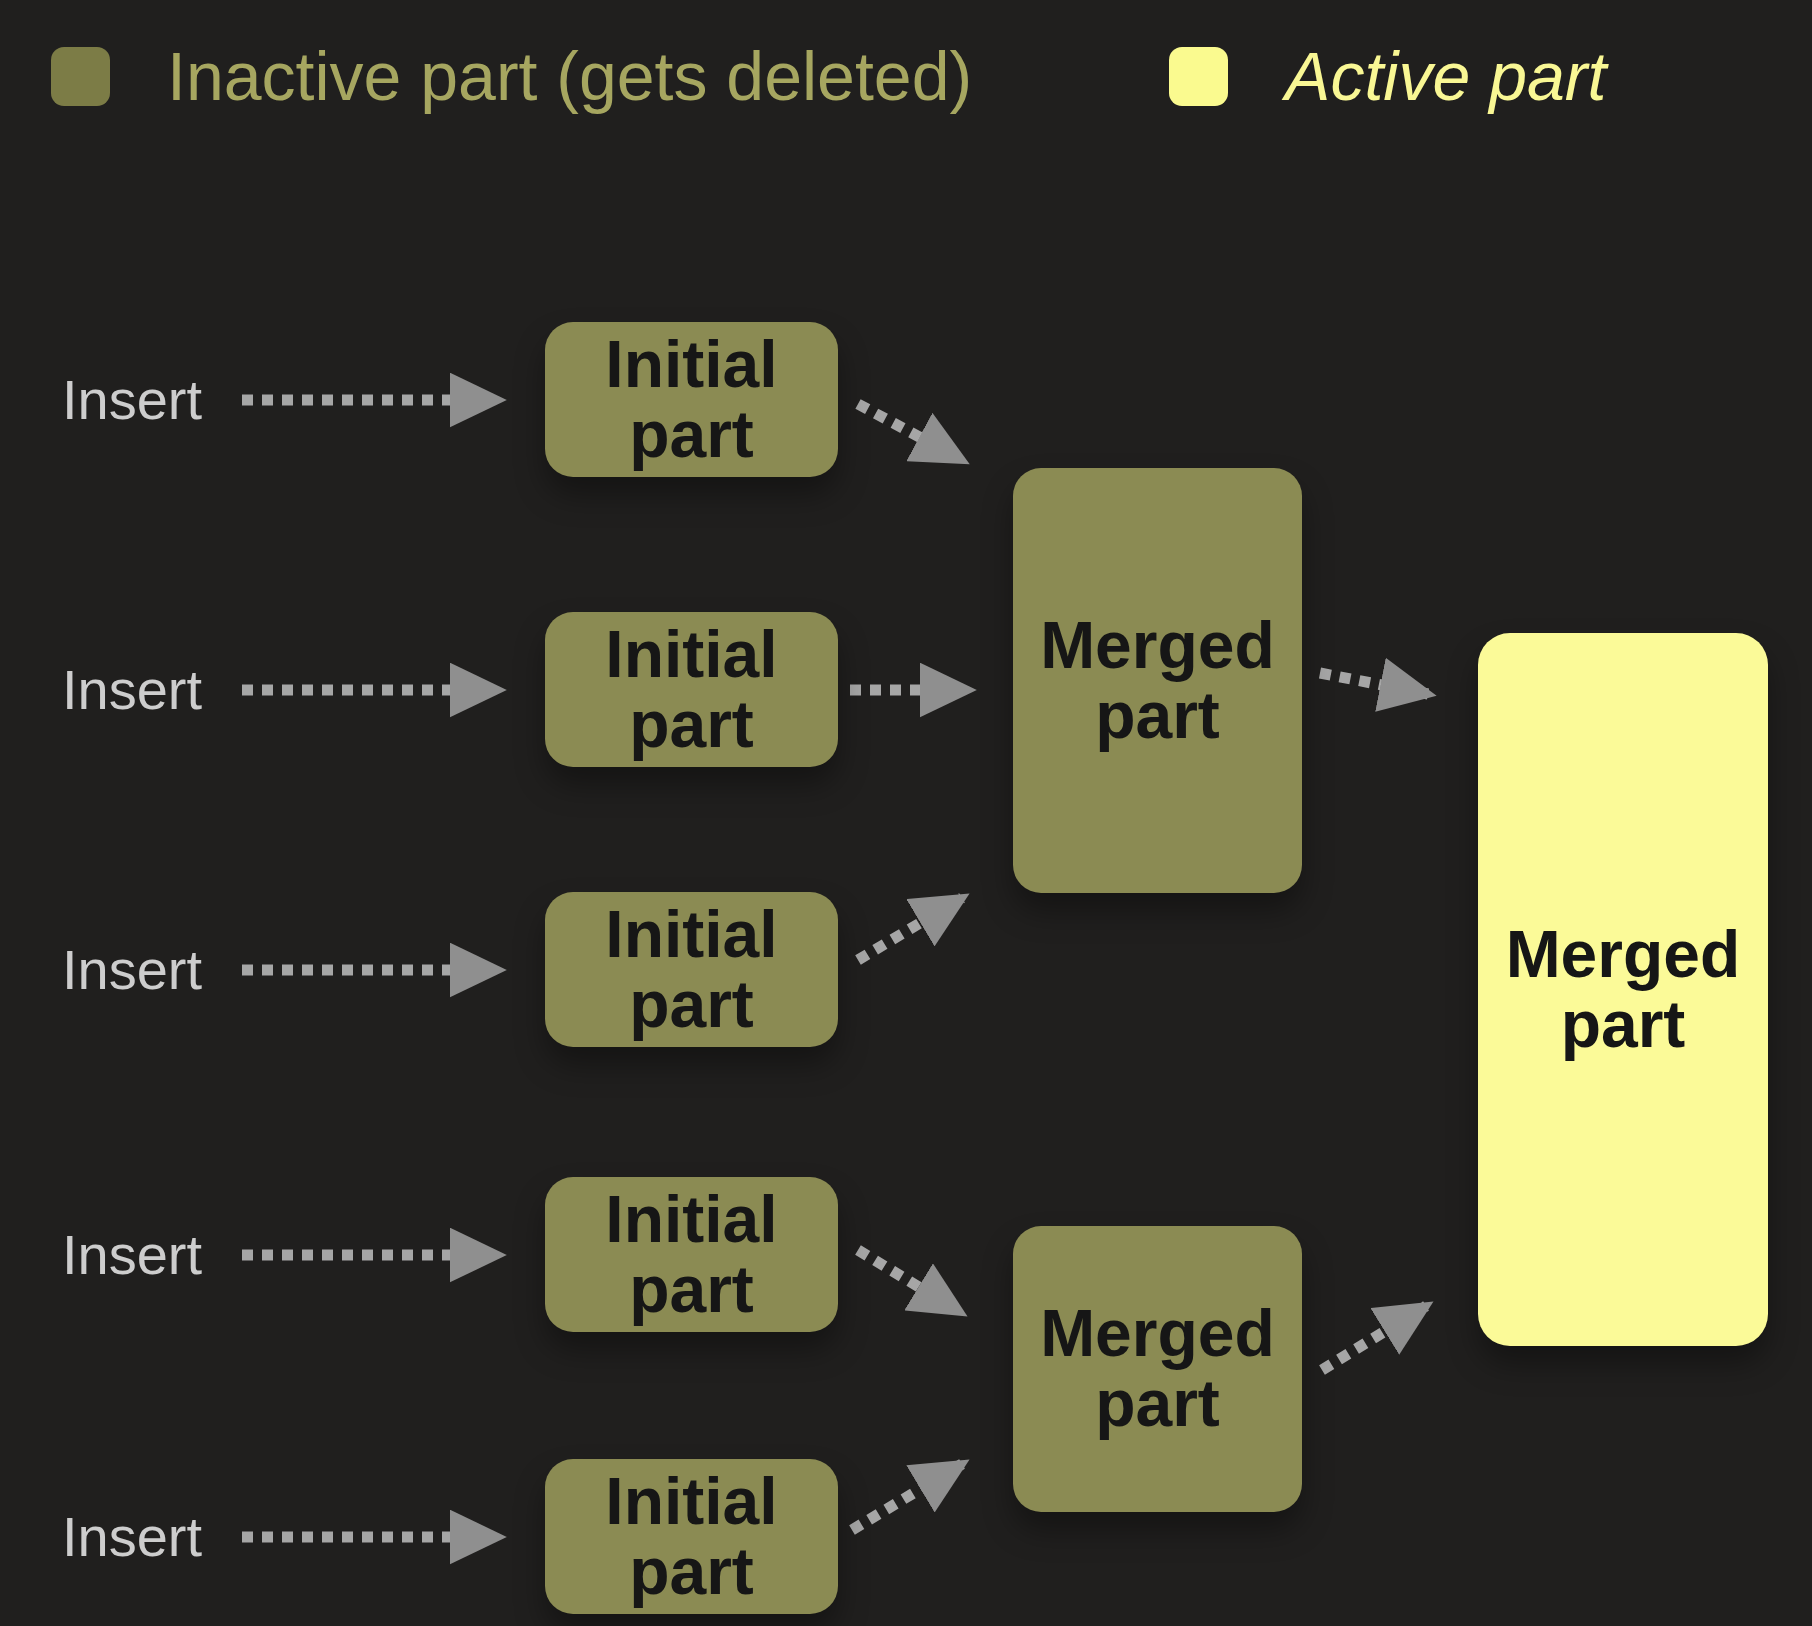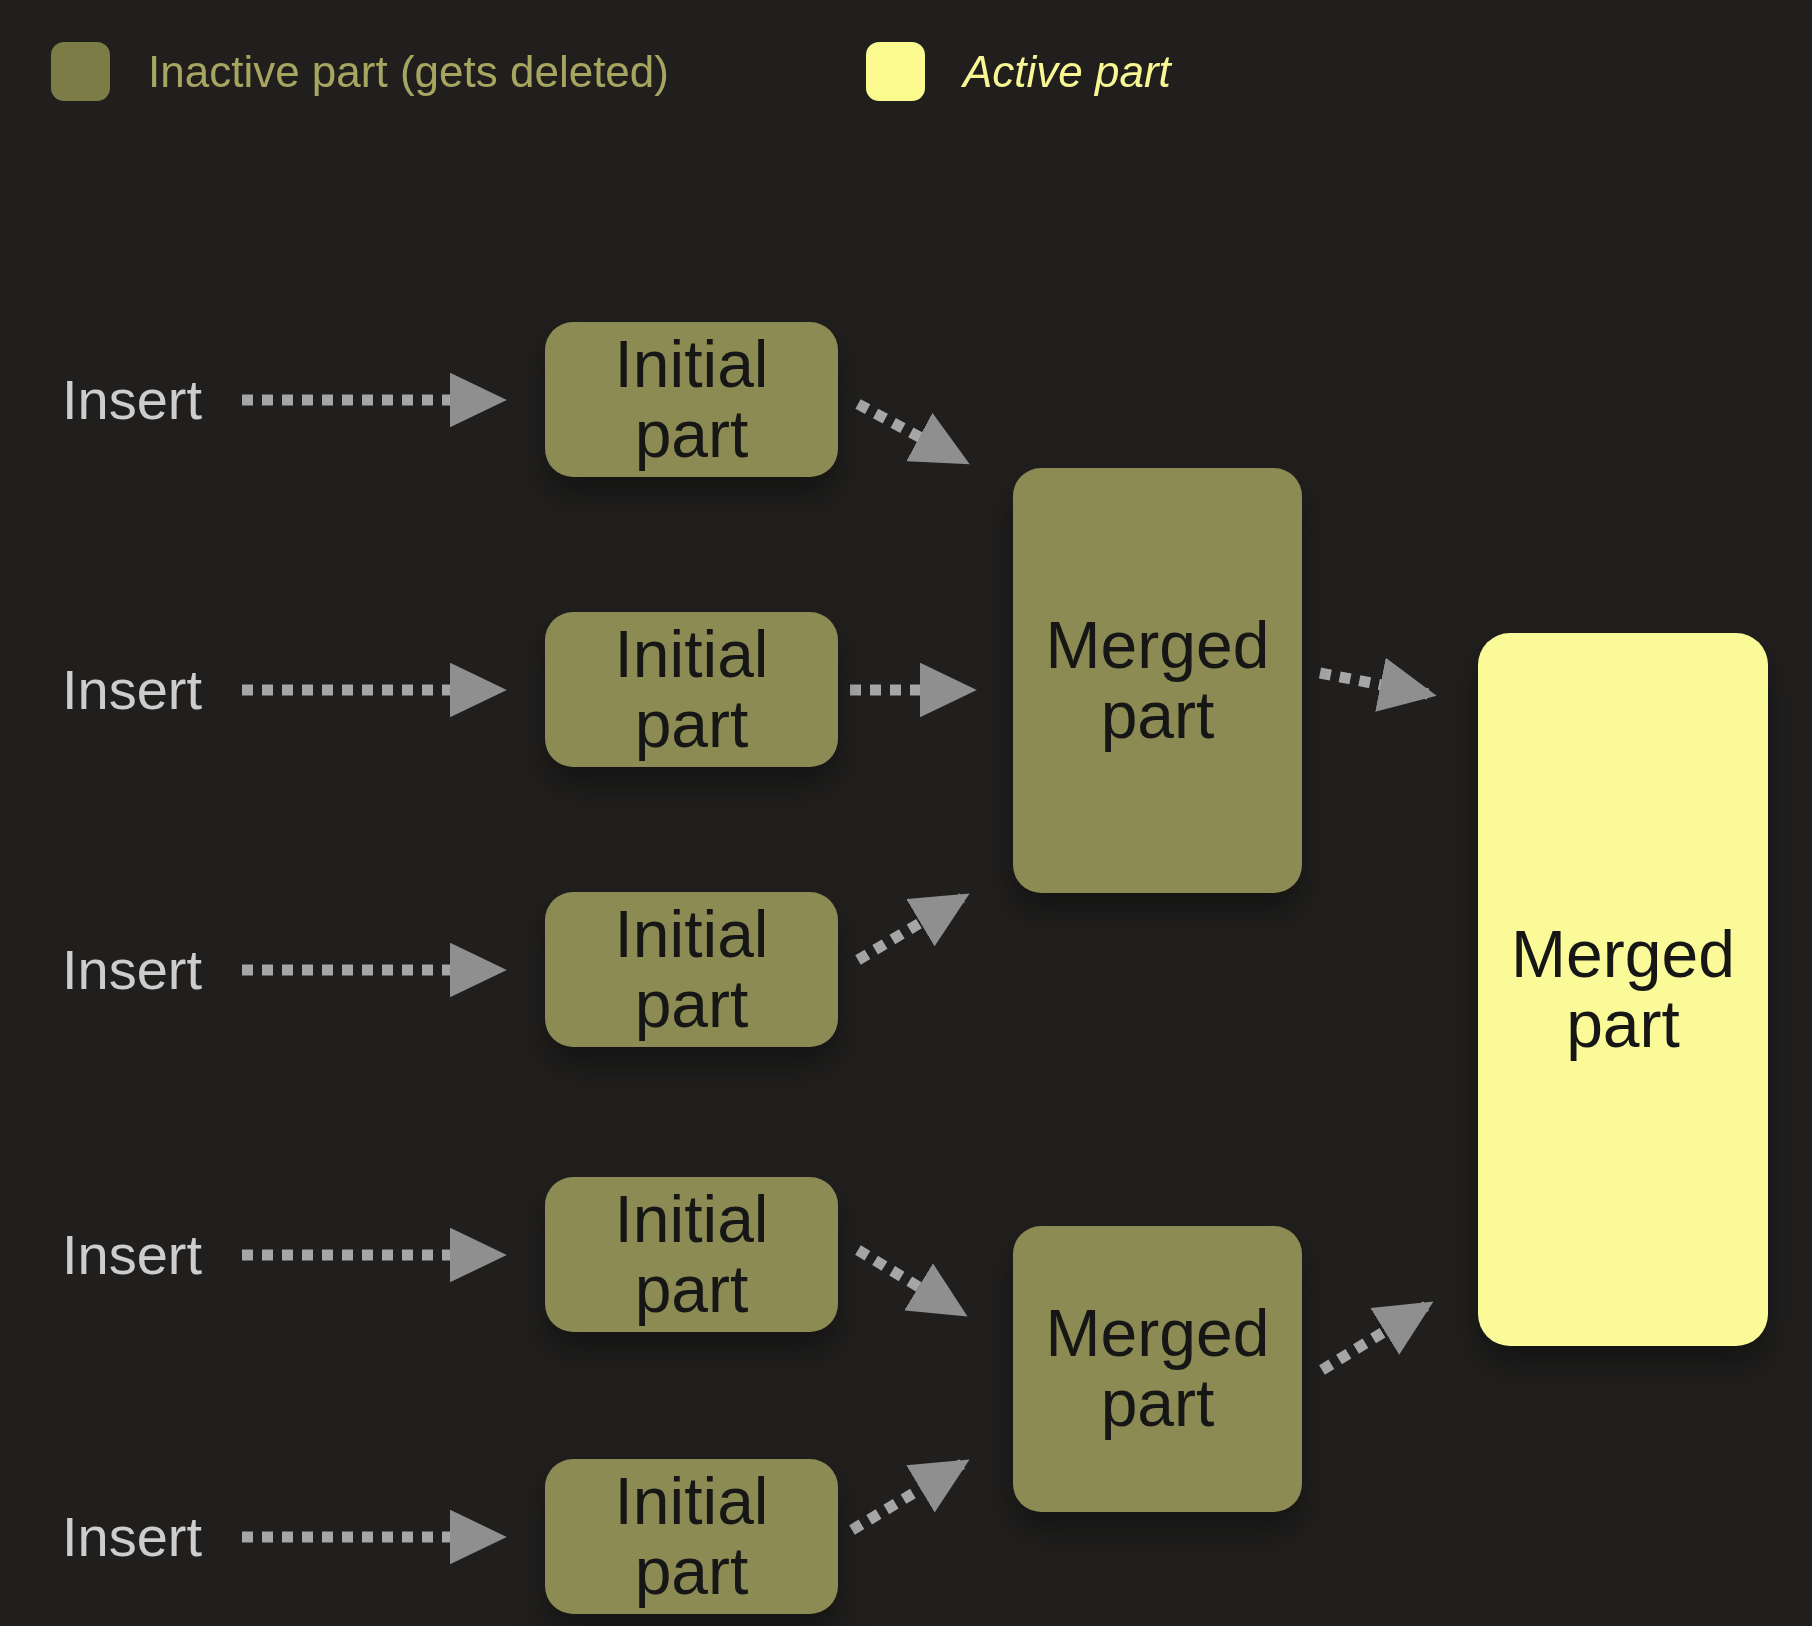--- a/index.html
+++ b/index.html
@@ -22,35 +22,36 @@
     background:var(--bg);
     overflow:hidden;
     font-family:"Liberation Sans","DejaVu Sans",sans-serif;
   }
   
   .legend{position:absolute;left:51px;top:42px;display:flex;align-items:center;gap:40px;}
   .legend-item{display:flex;align-items:center;}
   .swatch{width:59px;height:59px;border-radius:13px;flex:0 0 auto;}
   .swatch.inactive{background:var(--inactive-swatch);}
   .swatch.active{background:var(--active-swatch);}
-  .legend-label{font-size:44px;line-height:1;white-space:nowrap;margin-left:38px;}
+  .legend-label{font-size:68px;line-height:1;white-space:nowrap;margin-left:57px;}
   .legend-label.inactive{color:var(--inactive-text);}
   .legend-label.active{color:var(--active-text);font-style:italic;}
   .legend-item.second{margin-left:157px;}
   
   .insert-label{
     position:absolute;left:62px;transform:translateY(-50%);
     font-size:56px;line-height:1;color:var(--insert-text);white-space:nowrap;
   }
   
   .part{
     position:absolute;display:flex;align-items:center;justify-content:center;
     text-align:center;border-radius:28px;color:var(--node-text);
     font-size:66px;line-height:1.06;
     box-shadow:0 18px 30px rgba(0,0,0,.35);
+    font-weight:bold;
   }
   .part.inactive{background:var(--inactive);}
   .part.active{background:var(--active);border-radius:32px;}
   .part-label{display:block;width:100%;padding:0 8px;box-sizing:border-box;}
   
   .initial-1{left:545px;top:322px;width:293px;height:155px;}
   .initial-2{left:545px;top:612px;width:293px;height:155px;}
   .initial-3{left:545px;top:892px;width:293px;height:155px;}
   .initial-4{left:545px;top:1177px;width:293px;height:155px;}
   .initial-5{left:545px;top:1459px;width:293px;height:155px;}

